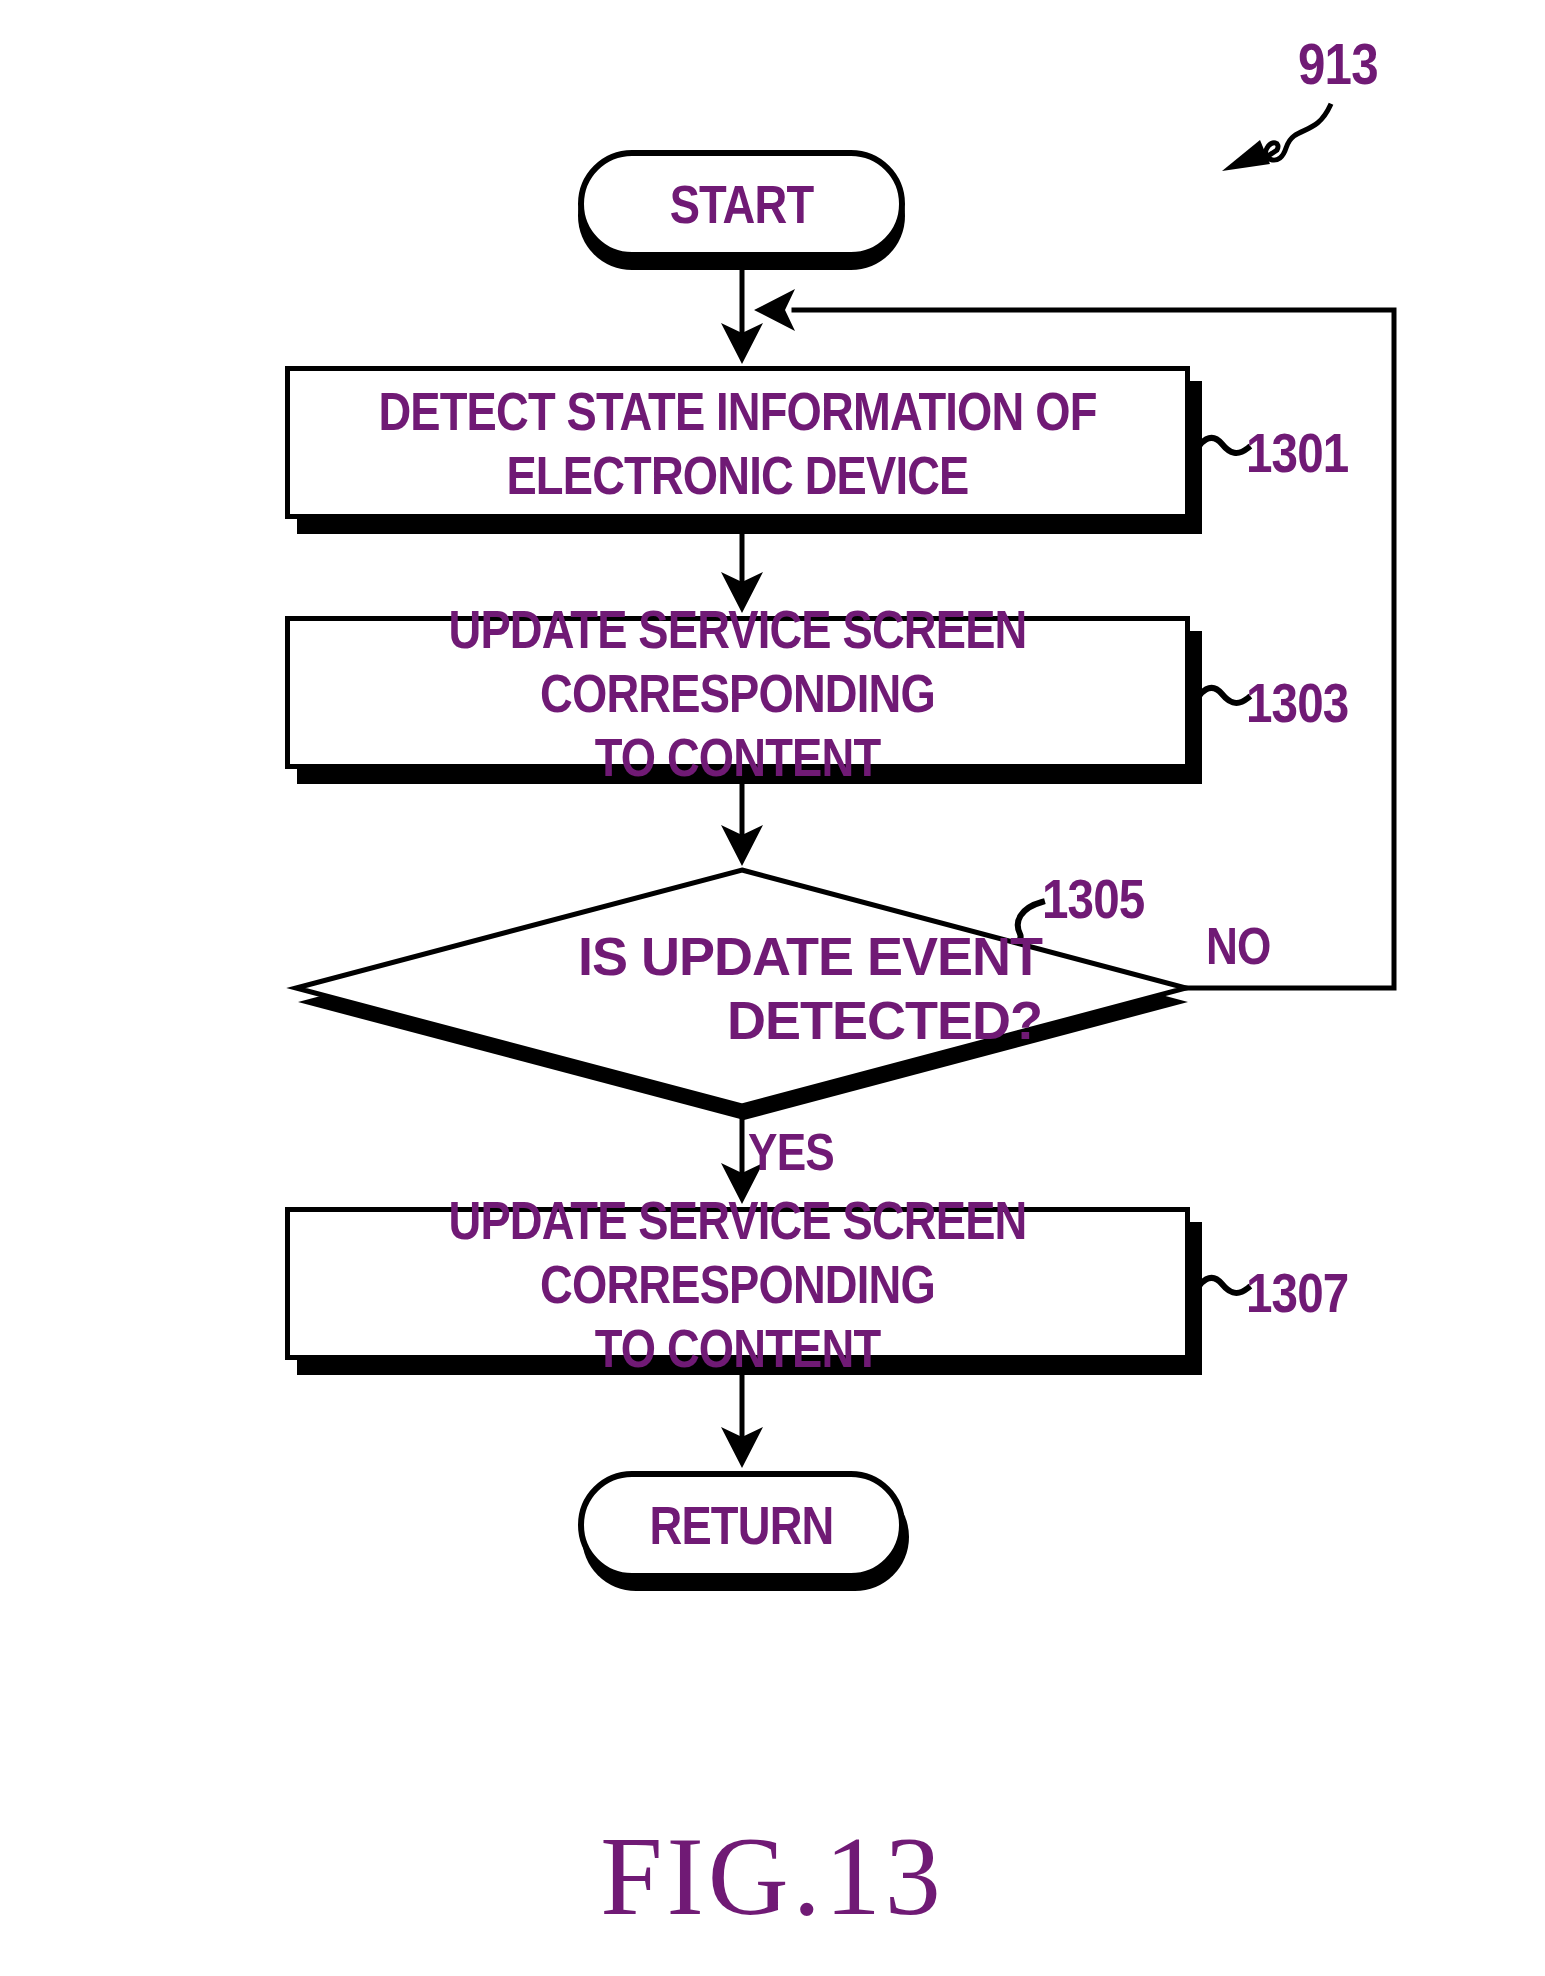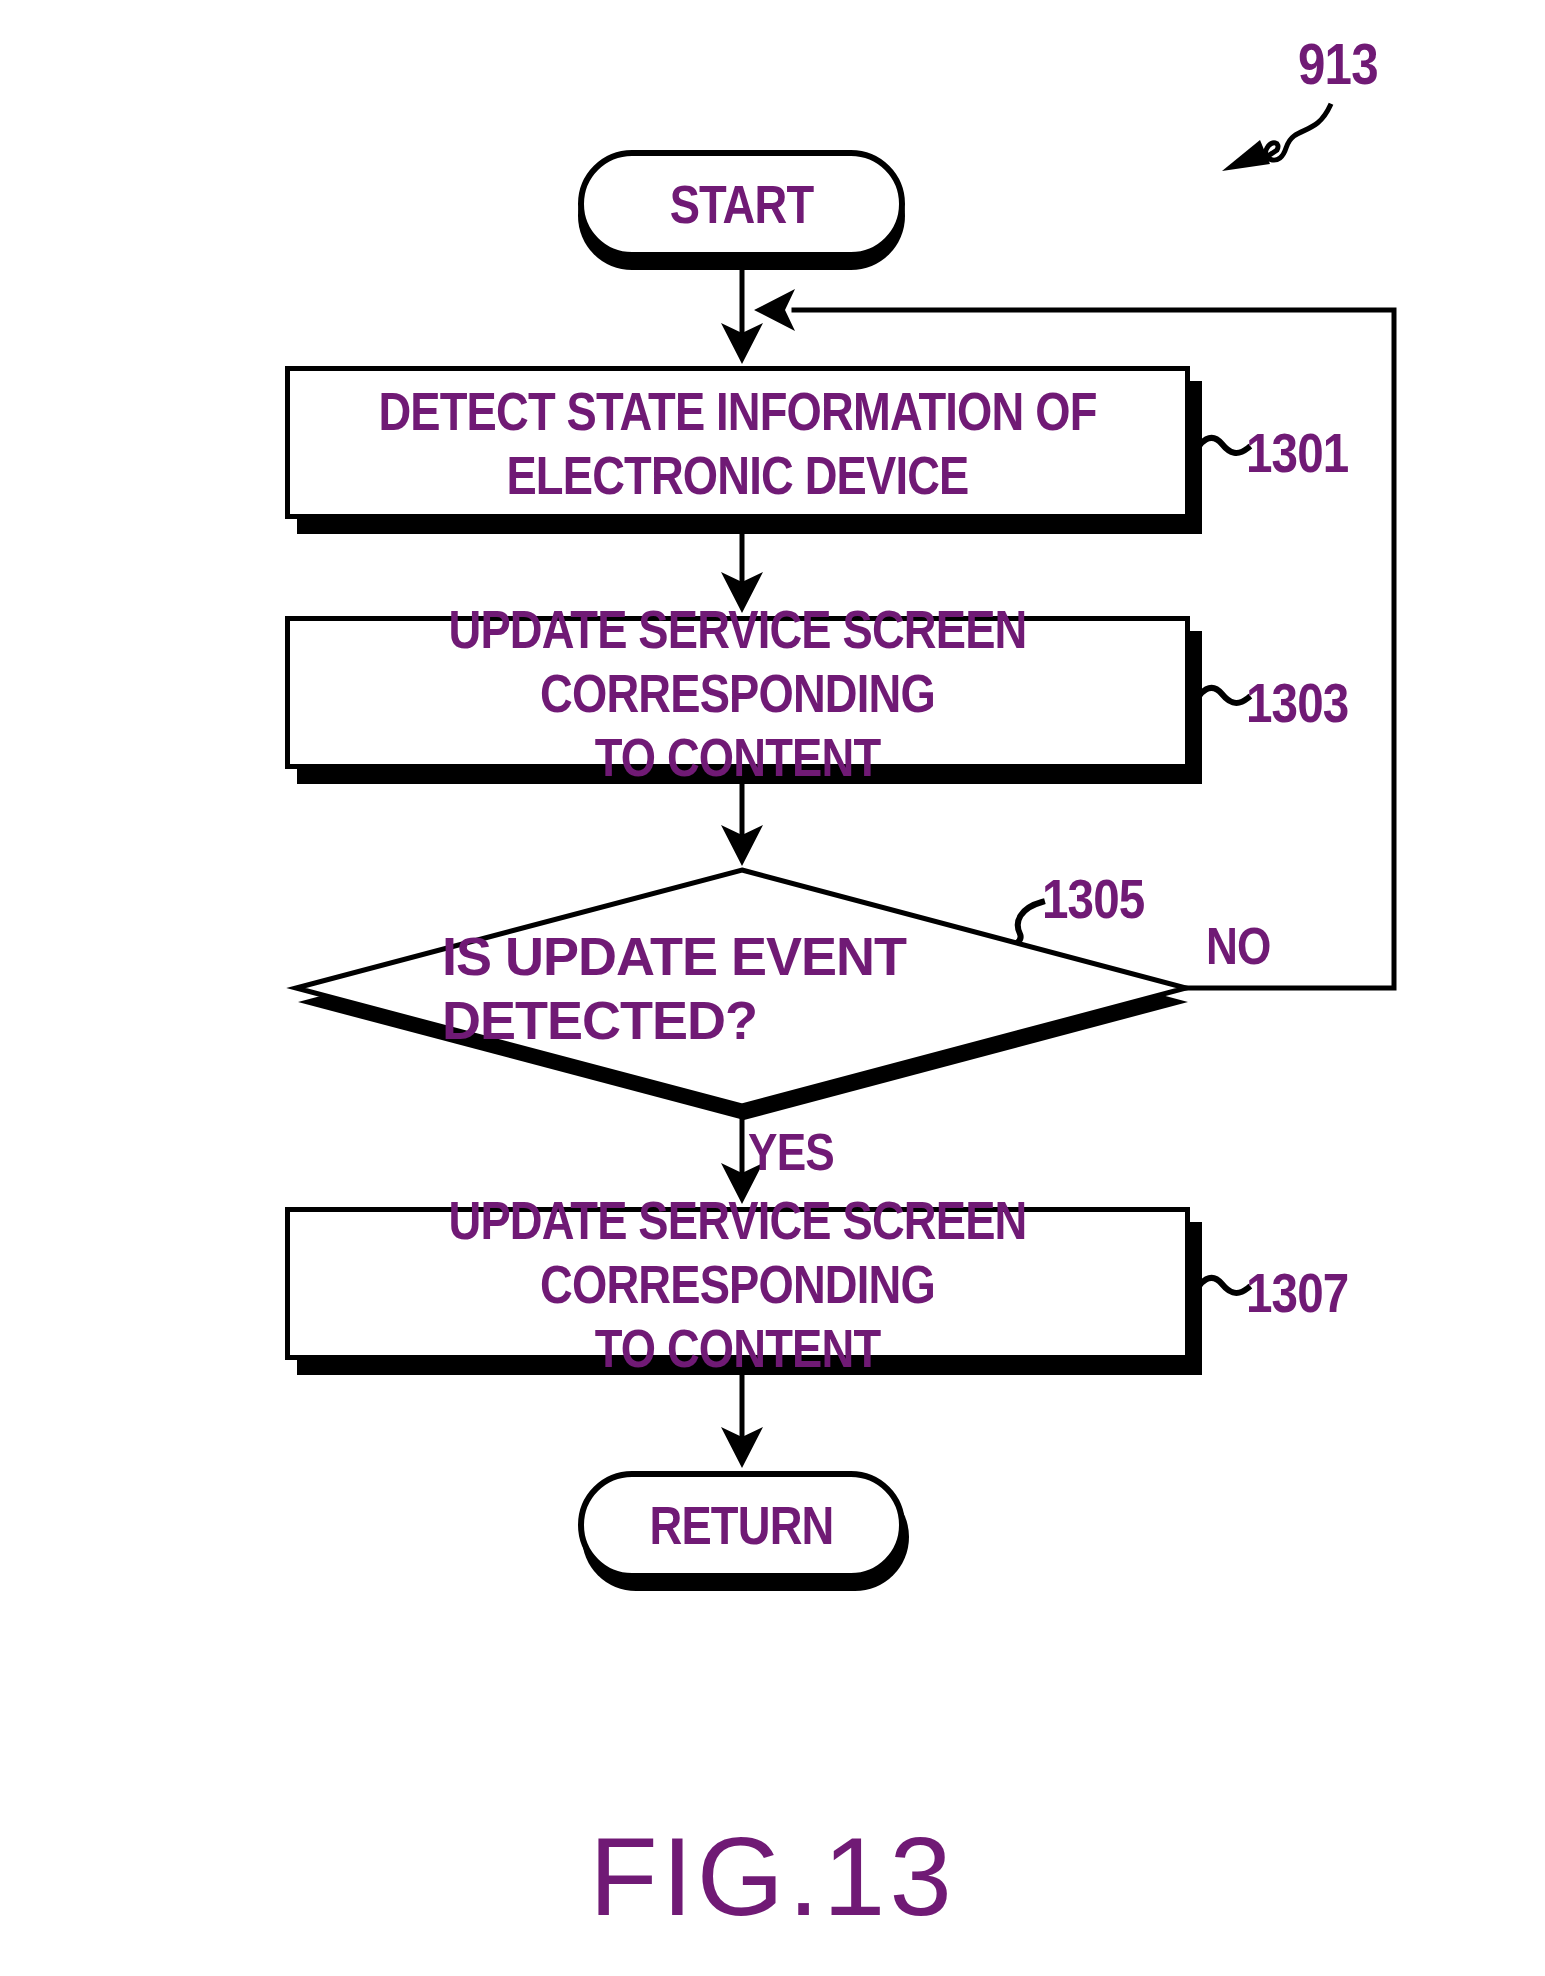--- a/index.html
+++ b/index.html
@@ -27,21 +27,21 @@
 
   .flow-text {
     font-weight:bold; font-size:54px; line-height:64px;
     letter-spacing:-1px; white-space:pre-line;
     transform:scaleX(0.84); transform-origin:center;
   }
   .terminal .flow-text { font-size:54px; }
 
   .decision-text {
     position:absolute; left:442px; top:924px; width:600px;
-    text-align:left; z-index:3;
+    text-align:right; z-index:3;
   }
 
   .branch-label {
     position:absolute; z-index:3; font-weight:bold; font-size:52px;
     letter-spacing:-1px; transform:scaleX(0.85); transform-origin:left center;
     white-space:nowrap;
   }
   .label-yes { left:748px; top:1122px; }
   .label-no  { left:1206px; top:916px; }
 
@@ -52,21 +52,21 @@
   }
   .ref-1301 { left:1246px; top:420px; }
   .ref-1303 { left:1246px; top:670px; }
   .ref-1305 { left:1042px; top:866px; }
   .ref-1307 { left:1246px; top:1260px; }
   .fig-ref  { left:1298px; top:30px; font-size:58px; }
 
   .caption {
     position:absolute; top:1812px; left:0; width:100%;
     text-align:center; z-index:3;
-    font-family:Liberation Sans, sans-serif;
+    font-family:Liberation Serif, serif;
     font-size:112px; letter-spacing:4px;
   }
 </style>
 </head>
 <body>
 
 <div class="page">
 
   <svg class="overlay" width="1545" height="1976" viewBox="0 0 1545 1976">
     <g stroke="#000" stroke-width="5" fill="none" stroke-linecap="square">

